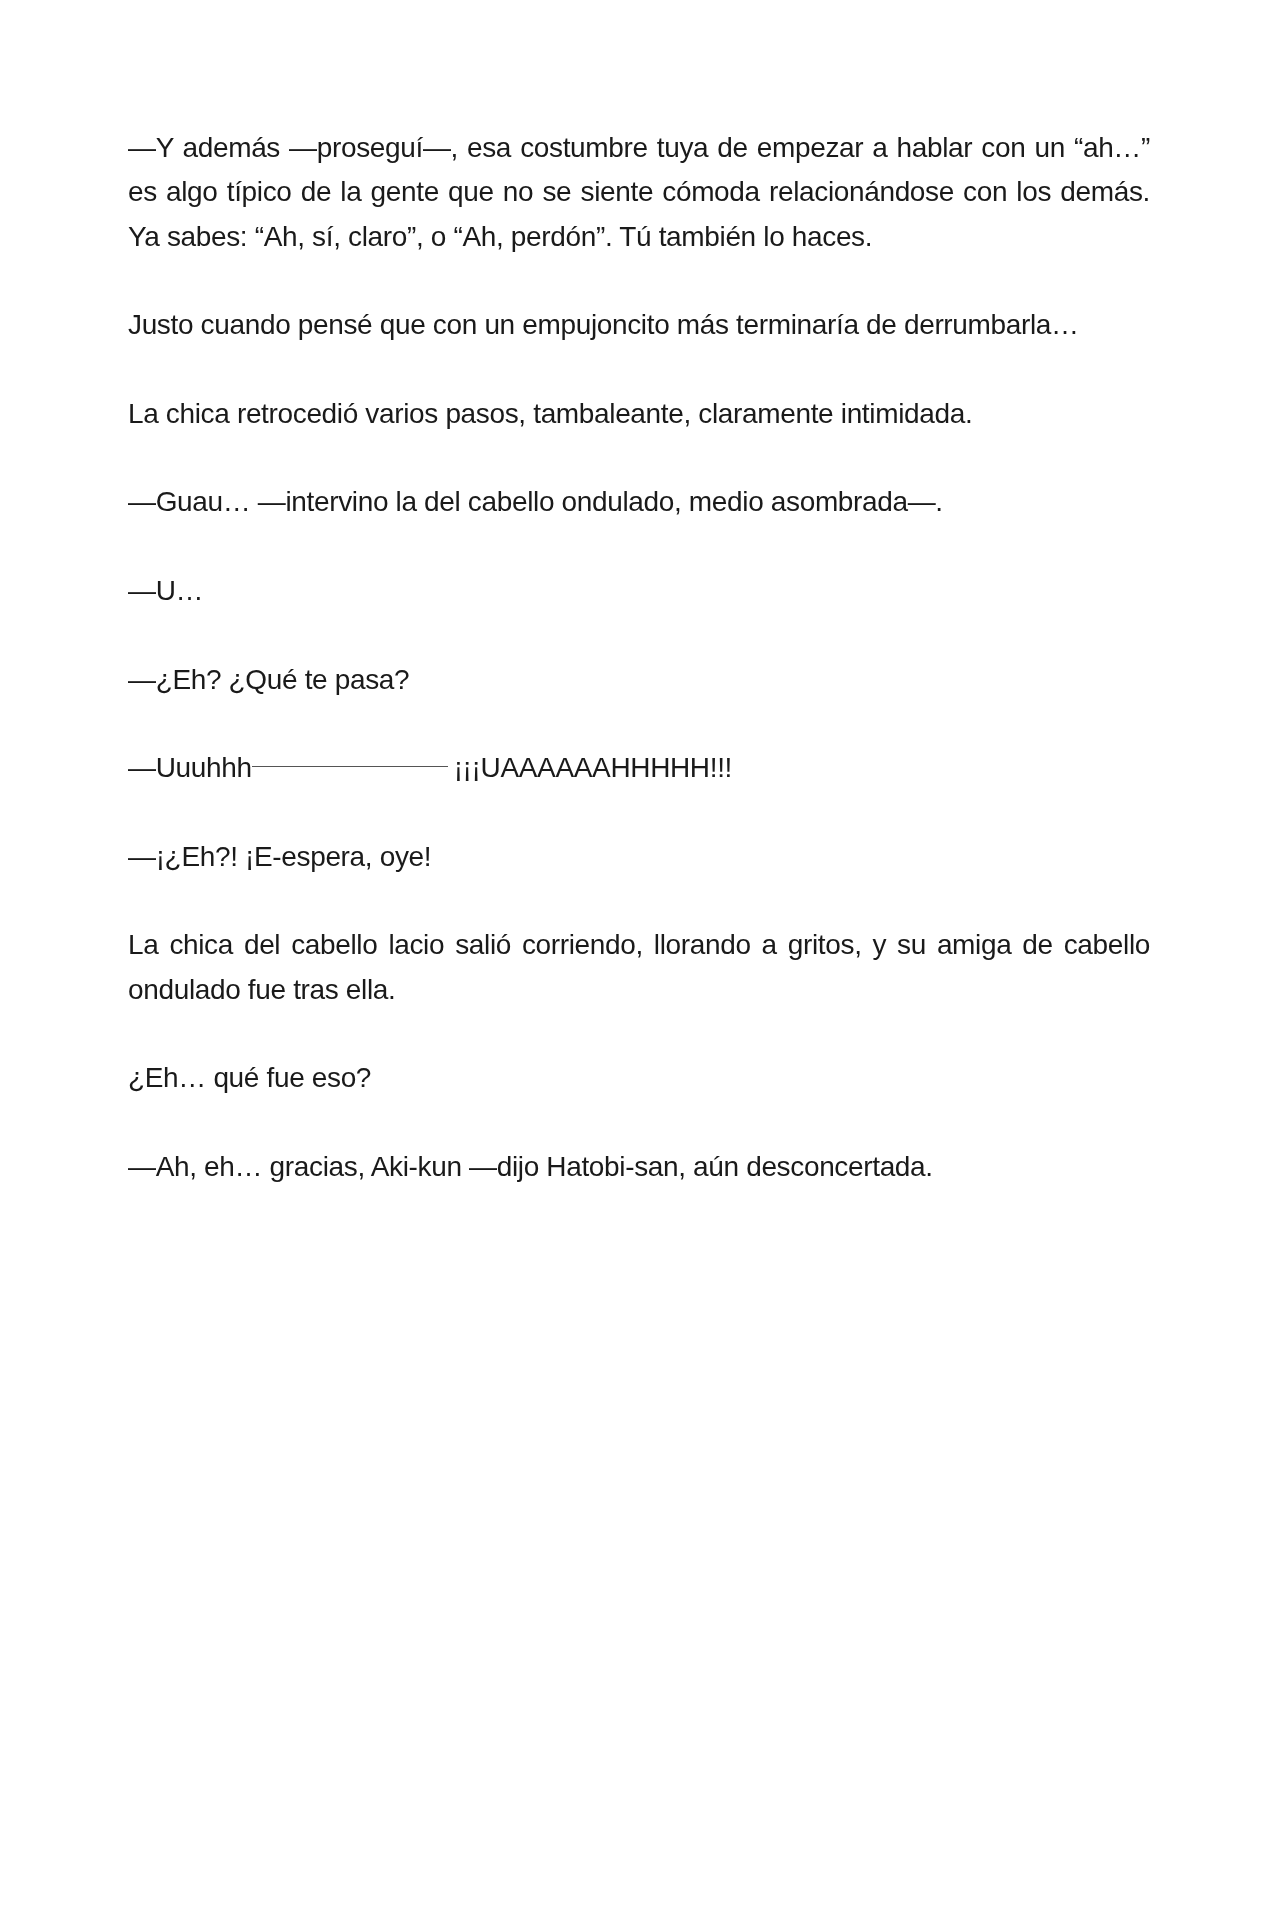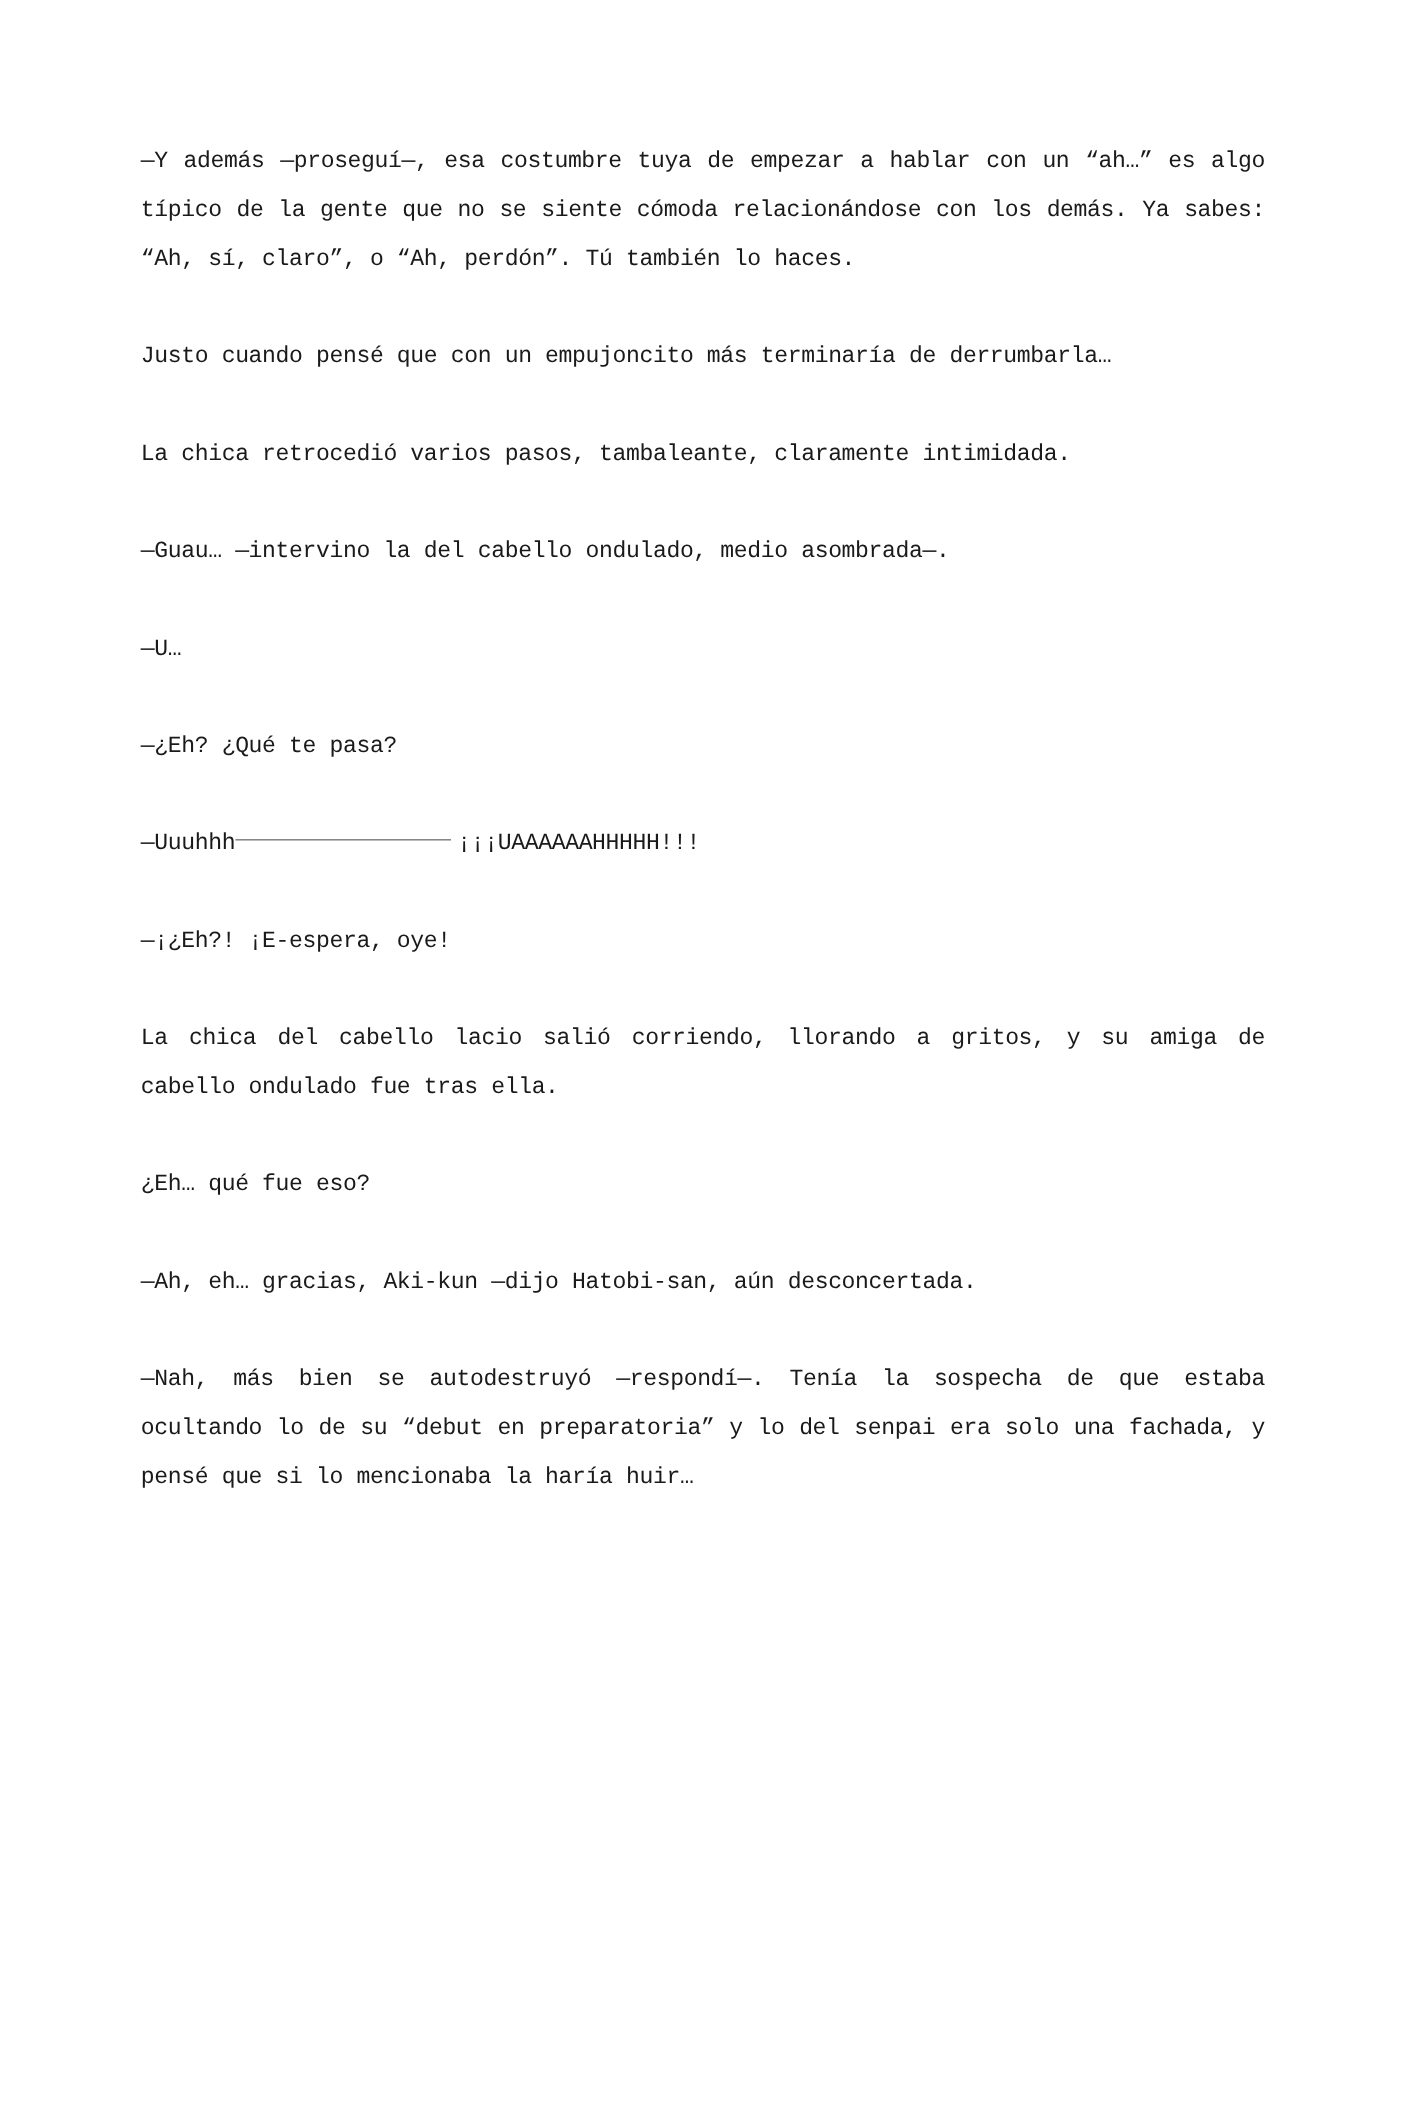--- a/index.html
+++ b/index.html
@@ -12,22 +12,22 @@
       height: 1920px;
       overflow: hidden;
       position: relative;
     }
     .page {
       position: absolute;
       left: 128px;
       top: 126px;
       width: 1022px;
       color: #1a1a1a;
-      font-family: Liberation Mono, monospace;
-      font-size: 21px;
+      font-family: Liberation Sans, sans-serif;
+      font-size: 28px;
       line-height: 44.3px;
       letter-spacing: -0.35px;
     }
     .para {
       margin: 0 0 44.3px 0;
       text-align: justify;
       text-align-last: left;
       hyphens: none;
     }
     .dash-line {
@@ -51,14 +51,13 @@
   <p class="para">—Guau… —intervino la del cabello ondulado, medio asombrada—.</p>
   <p class="para">—U…</p>
   <p class="para">—¿Eh? ¿Qué te pasa?</p>
   <p class="para">
     <span>—Uuuhhh</span><span class="dash-line"></span><span>¡¡¡UAAAAAAHHHHH!!!</span>
   </p>
   <p class="para">—¡¿Eh?! ¡E-espera, oye!</p>
   <p class="para">La chica del cabello lacio salió corriendo, llorando a gritos, y su amiga de cabello ondulado fue tras ella.</p>
   <p class="para">¿Eh… qué fue eso?</p>
   <p class="para">—Ah, eh… gracias, Aki-kun —dijo Hatobi-san, aún desconcertada.</p>
-  <p class="para">—Nah, más bien se autodestruyó —respondí—. Tenía la sospecha de que estaba ocultando lo de su “debut en preparatoria” y lo del senpai era solo una fachada, y pensé que si lo mencionaba la haría huir…</p>
 </div>
 
 </body></html>

